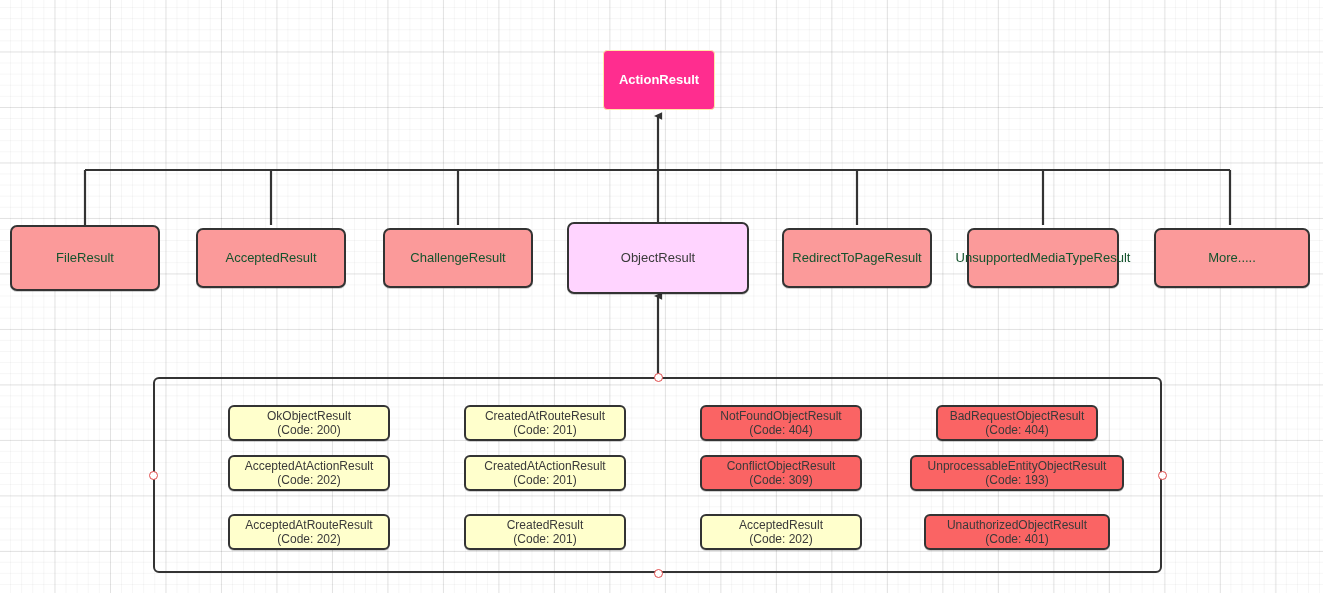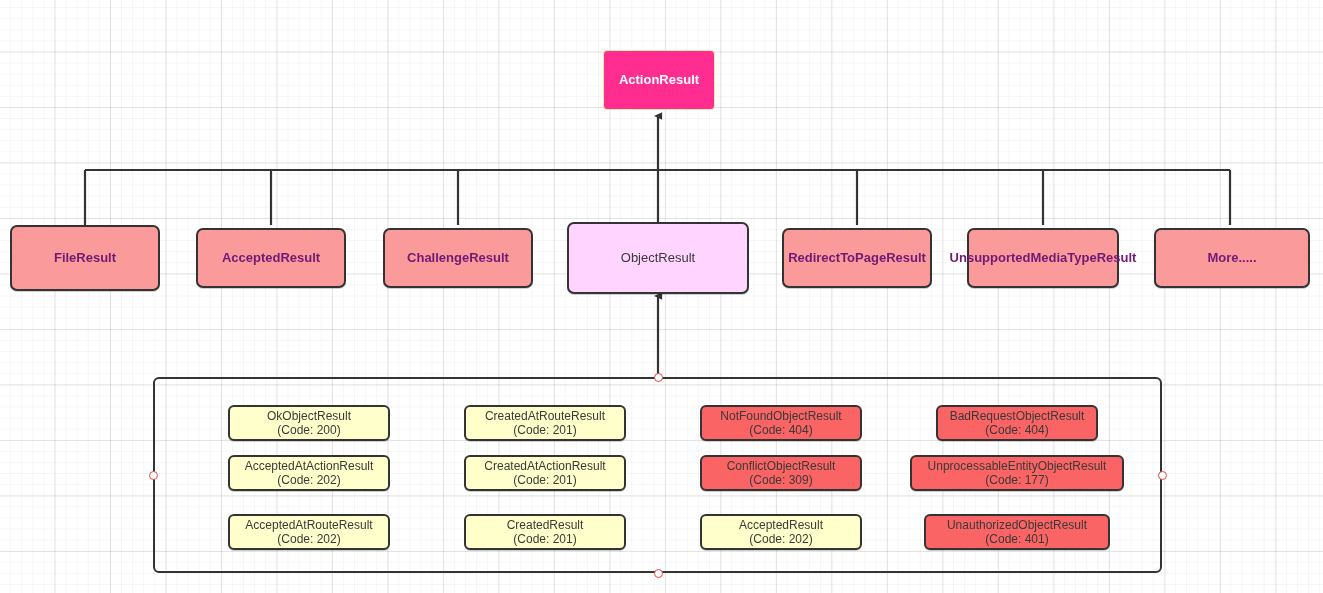--- a/index.html
+++ b/index.html
@@ -50,22 +50,22 @@
     color: #ffffff;
     font-weight: bold;
     font-size: 13px;
     border-color: #ffe9a8;
     border-width: 1px;
     border-radius: 4px;
     box-shadow: none;
   }
   .node.salmon {
     background: #fb9a9a;
-    color: #701a75;
-    font-weight: bold;
+    color: #14532d;
+    font-weight: normal;
     font-size: 13px;
   }
   .node.violet {
     background: #ffd4ff;
     color: #3a3a3a;
     font-size: 13px;
     font-weight: normal;
   }
   .node.leaf-yellow {
     background: #ffffcc;
@@ -205,21 +205,21 @@
   </div>
   <div class="node leaf-red" style="left:700px; top:455px; width:162px; height:36px;">
     <span class="leaf-lines">
       <span class="leaf-title">ConflictObjectResult</span>
       <span class="leaf-code">(Code: 309)</span>
     </span>
   </div>
   <div class="node leaf-red" style="left:910px; top:455px; width:214px; height:36px;">
     <span class="leaf-lines">
       <span class="leaf-title">UnprocessableEntityObjectResult</span>
-      <span class="leaf-code">(Code: 177)</span>
+      <span class="leaf-code">(Code: 193)</span>
     </span>
   </div>
 
   <div class="node leaf-yellow" style="left:228px; top:514px; width:162px; height:36px;">
     <span class="leaf-lines">
       <span class="leaf-title">AcceptedAtRouteResult</span>
       <span class="leaf-code">(Code: 202)</span>
     </span>
   </div>
   <div class="node leaf-yellow" style="left:464px; top:514px; width:162px; height:36px;">

